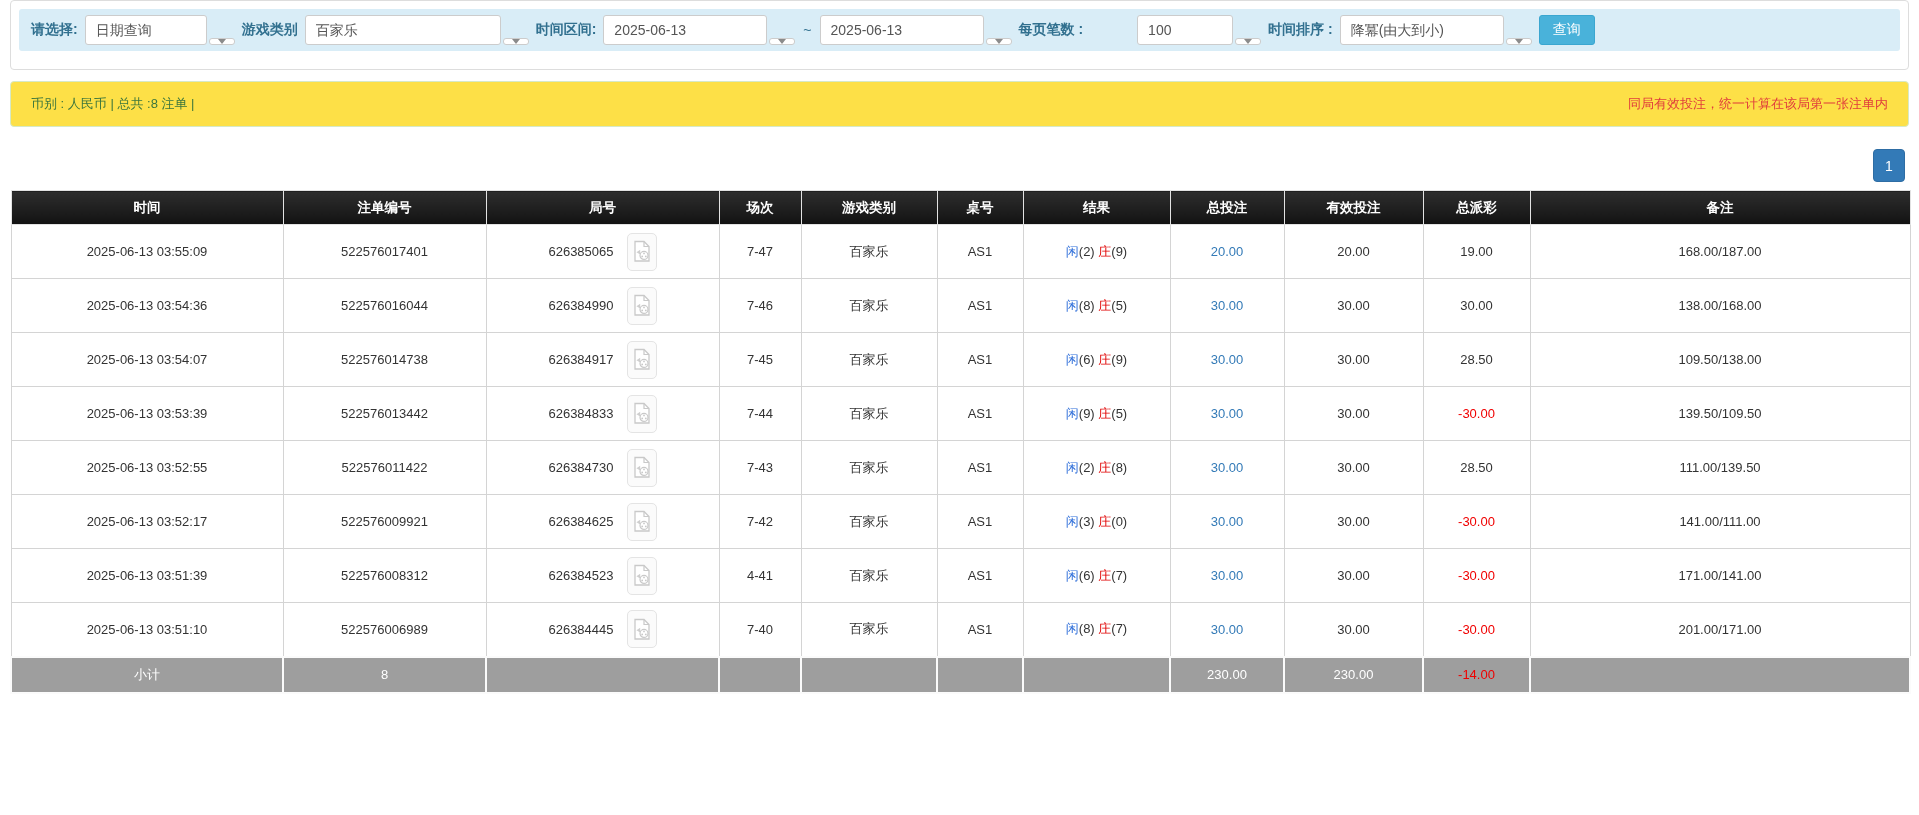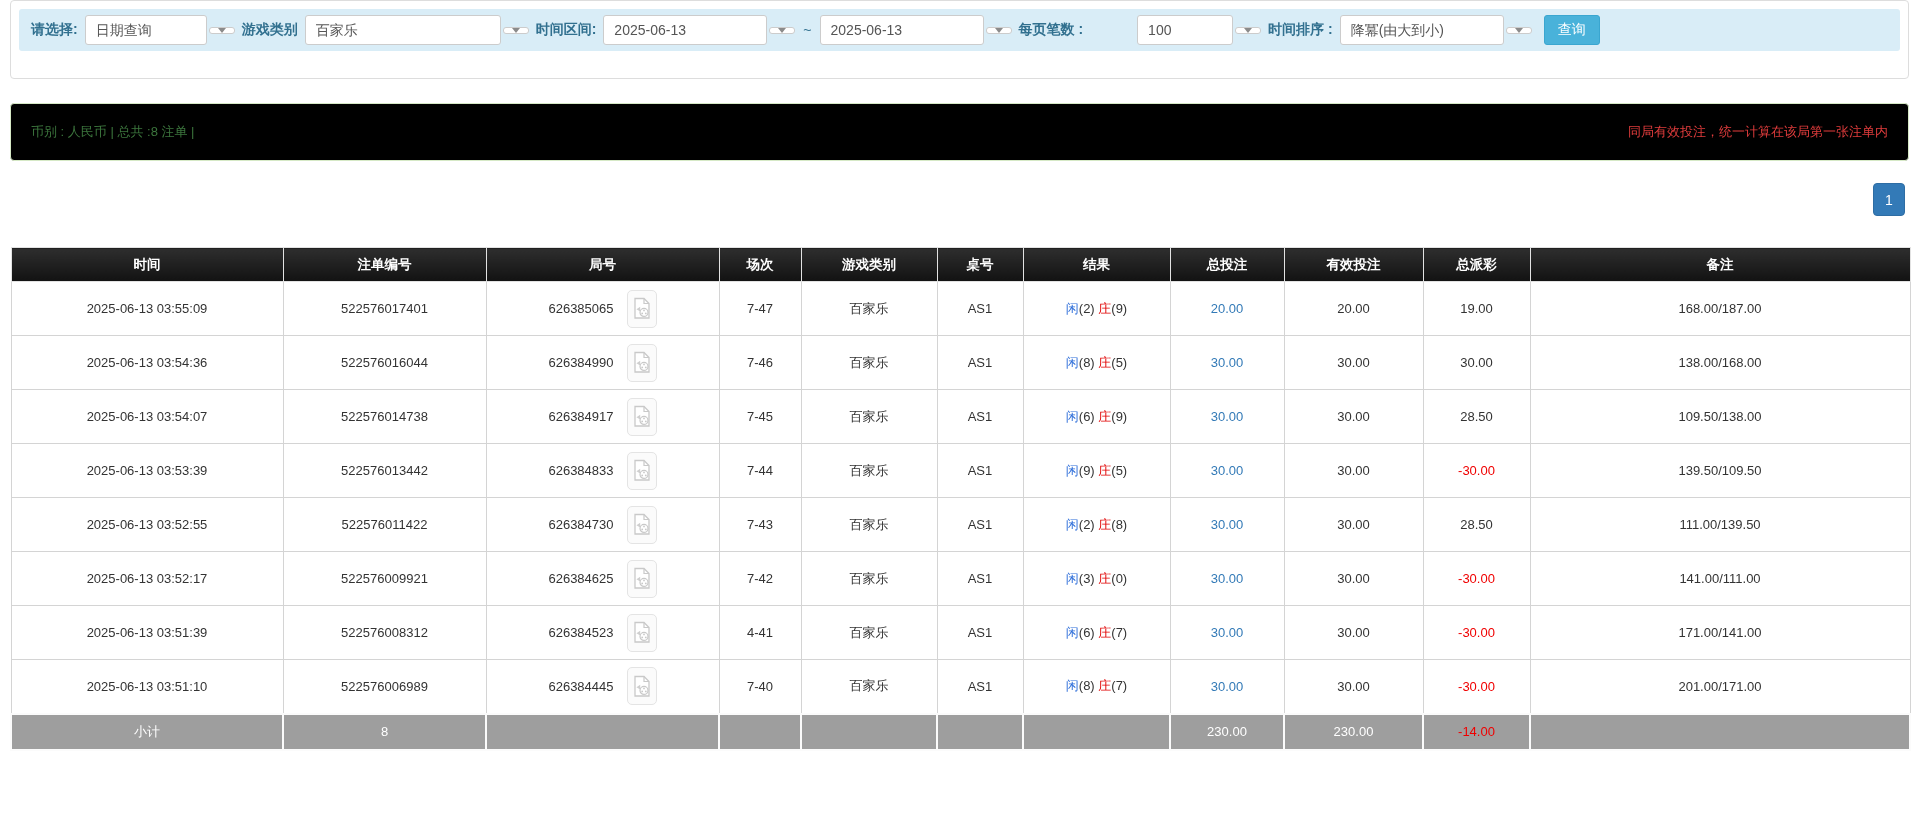--- a/index.html
+++ b/index.html
@@ -12,30 +12,30 @@
   .wrap { padding:0 10px; }
 
   .page-title {
     font-size:21px; font-weight:400; color:#3d3d3d;
     margin:9px 0 13px 3px; letter-spacing:0.5px;
   }
 
   
   .filter-panel {
     border:1px solid #ddd; border-radius:4px;
-    padding:8px 8px 27px 8px; background:#fff;
+    padding:8px 8px 18px 8px; background:#fff;
   }
   .filter-bar {
     background:#d9edf7; border-radius:3px; height:42px;
     display:flex; align-items:center; padding:0 12px; gap:7px;
   }
   .f-label { color:#31708f; font-weight:bold; font-size:14px; white-space:nowrap; }
   .tilde { color:#31708f; font-size:14px; margin:0 1px; }
 
-  .select, .datebox { display:flex; align-items:center; height:30px; }
+  .select, .datebox { display:flex; align-items:flex-end; height:30px; }
   .select .txt, .datebox .txt {
     background:#fff; border:1px solid #ccc; border-radius:3px;
     font-size:14px; color:#555; line-height:28px; padding:0 10px;
     flex:1; white-space:nowrap; overflow:hidden;
   }
   .arrow-btn {
     width:26px; background:#fff; border:1px solid #ccc; border-radius:3px;
     margin-left:2px; display:flex; align-items:center; justify-content:center;
     cursor:pointer;
   }
@@ -45,46 +45,46 @@
     border-top:5px solid #8b8b8b;
   }
   .w-select1 { width:150px; }
   .w-select2 { width:224px; }
   .w-date    { width:192px; }
   .w-perpage { width:124px;margin-left:47px; }
   .w-sort    { width:192px; }
 
   .btn-search {
     background:#49b2da; color:#fff; border:1px solid #3aa6d0; border-radius:3px;
-    height:30px; padding:0 13px; font-size:14px; margin-left:5px; cursor:pointer;
+    height:30px; padding:0 13px; font-size:14px; cursor:pointer;
   }
 
   
   .alert-success {
-    margin-top:24px; background:#000000; border:1px solid #d6e9c6; border-radius:4px;
-    height:58px; display:flex; align-items:center; justify-content:space-between;
+    margin-top:11px; background:#fde047; border:1px solid #d6e9c6; border-radius:4px;
+    height:46px; display:flex; align-items:center; justify-content:space-between;
     padding:0 20px; font-size:13px;
   }
   .alert-success .left { color:#3c763d; }
   .alert-success .right { color:#e03c3c; }
 
   
   .pagination-row {
     margin-top:22px; height:33px;
     display:flex; justify-content:flex-end; padding-right:4px;
   }
   .page-btn {
     width:32px; height:33px; background:#337ab7; border:1px solid #2e6da4;
     border-radius:4px; color:#fff; font-size:14px;
     display:flex; align-items:center; justify-content:center; cursor:pointer;
   }
 
   
   table.records {
-    margin-top:31px; border-collapse:collapse; width:1899px; table-layout:fixed;
+    margin-top:8px; border-collapse:collapse; width:1899px; table-layout:fixed;
   }
   table.records th {
     background:linear-gradient(#2e2e2e,#121212); color:#fff;
     font-size:13.5px; font-weight:bold; height:34px;
     border:1px solid #e2e2e2; text-align:center;
   }
   table.records td {
     height:54px; border:1px solid #d4d4d4; text-align:center;
     font-size:13px; color:#333; background:#fff;
   }

